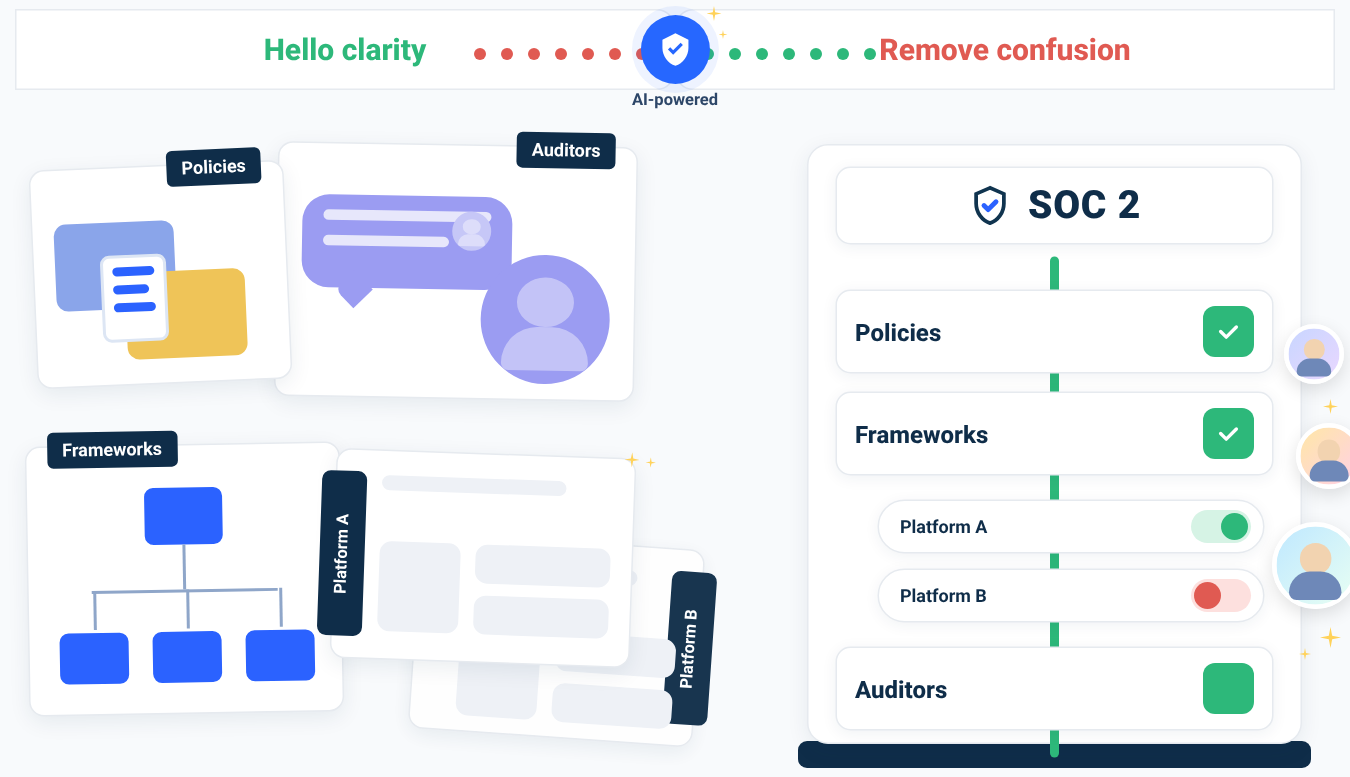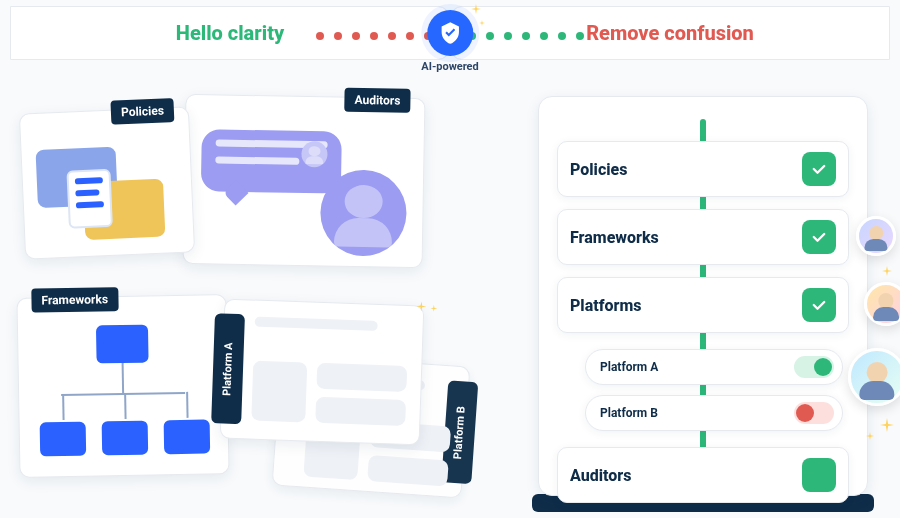--- a/index.html
+++ b/index.html
@@ -236,42 +236,41 @@
       <span class="sparkle"></span><span class="sparkle" style="width:7px;height:7px"></span>
     </div>
   </div>
 
 </div>
 
 <div class="clarity-wrap">
   <div class="base-plate"></div>
 
   <div class="clarity-card">
+    <div class="soc-header">
+      <svg viewBox="0 0 24 24">
+        <path fill="none" stroke="#10344f" stroke-width="2" d="M12 2.6 4.6 5.8v5.1c0 4.8 3.1 9.1 7.4 10.5 4.3-1.4 7.4-5.7 7.4-10.5V5.8L12 2.6Z"></path>
+        <path fill="none" stroke="#2b62ff" stroke-width="2.6" stroke-linecap="round" stroke-linejoin="round" d="m8.8 12 2.2 2.2 4.2-4.2"></path>
+      </svg>
+      <span>SOC 2</span>
+    </div>
 
     <div class="spine"></div>
 
     <div class="stack">
       <div class="row-pill">
         <span>Policies</span>
         <span class="chk">
             <svg viewBox="0 0 24 24">
               <path d="m5 12 5 5 9-9"></path>
             </svg>
           </span>
       </div>
       <div class="row-pill">
         <span>Frameworks</span>
-        <span class="chk">
-            <svg viewBox="0 0 24 24">
-              <path d="m5 12 5 5 9-9"></path>
-            </svg>
-          </span>
-      </div>
-      <div class="row-pill">
-        <span>Platforms</span>
         <span class="chk">
             <svg viewBox="0 0 24 24">
               <path d="m5 12 5 5 9-9"></path>
             </svg>
           </span>
       </div>
 
       <div class="sub">
         <div class="sub-row">
           <span>Platform A</span>

